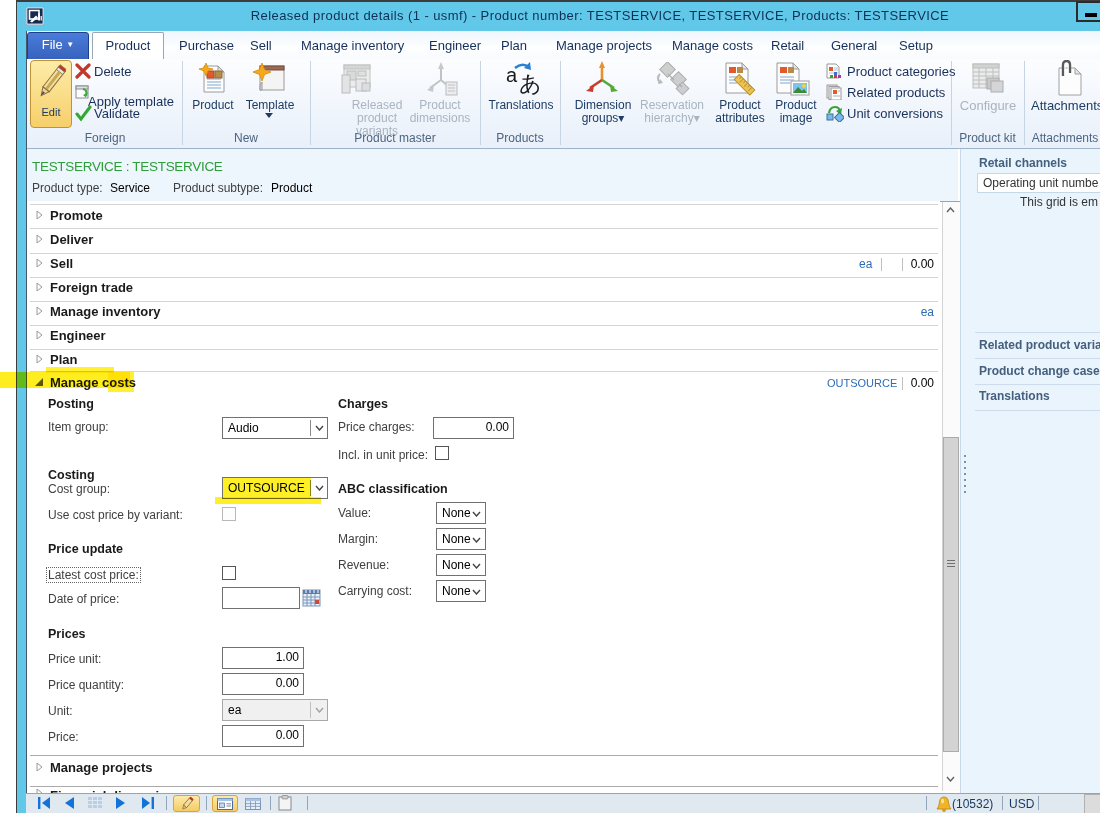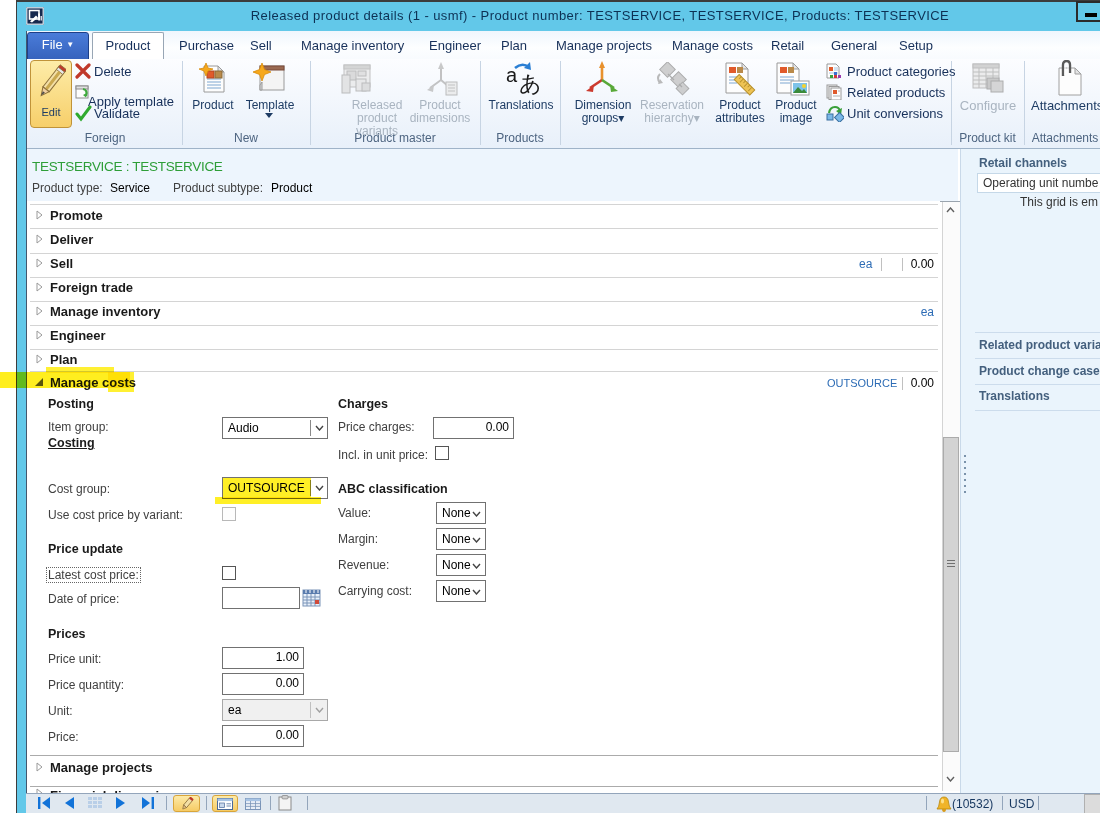--- a/index.html
+++ b/index.html
@@ -326,21 +326,21 @@
 
   <div class="abs bold" style="left:48px; top:397px;">Posting</div>
   <div class="abs lbl" style="left:48px; top:420px;">Item group:</div>
   <div class="field" style="left:222px; top:417px; width:106px; height:22px;">
     <span style="position:absolute; left:5px; top:3px;">Audio</span>
     <span style="position:absolute; right:16px; top:2px; bottom:2px; width:1px; background:#8a8a8a;"></span>
     <svg style="position:absolute; right:3px; top:7px;" width="9" height="6" viewBox="0 0 9 6">
         <path d="M1 1 L4.5 5 L8 1" fill="none" stroke="#444" stroke-width="1.4"></path>
       </svg>
   </div>
-  <div class="abs bold" style="left:48px; top:436px;text-decoration:underline;">Costing</div>
+  <div class="abs bold" style="left:48px; top:468px;">Costing</div>
   <div class="abs lbl" style="left:48px; top:482px;">Cost group:</div>
   <div class="field" style="left:222px; top:477px; width:106px; height:22px;">
     <span style="position:absolute; left:5px; top:3px;">OUTSOURCE</span>
     <span style="position:absolute; right:16px; top:2px; bottom:2px; width:1px; background:#8a8a8a;"></span>
     <svg style="position:absolute; right:3px; top:7px;" width="9" height="6" viewBox="0 0 9 6">
         <path d="M1 1 L4.5 5 L8 1" fill="none" stroke="#444" stroke-width="1.4"></path>
       </svg>
   </div>
   <div class="abs lbl" style="left:48px; top:508px;">Use cost price by variant:</div>
   <div class="abs" style="left:222px; top:507px; width:14px; height:14px; border:1px solid #b8b8b8; background:#fdfdfd;"></div>

